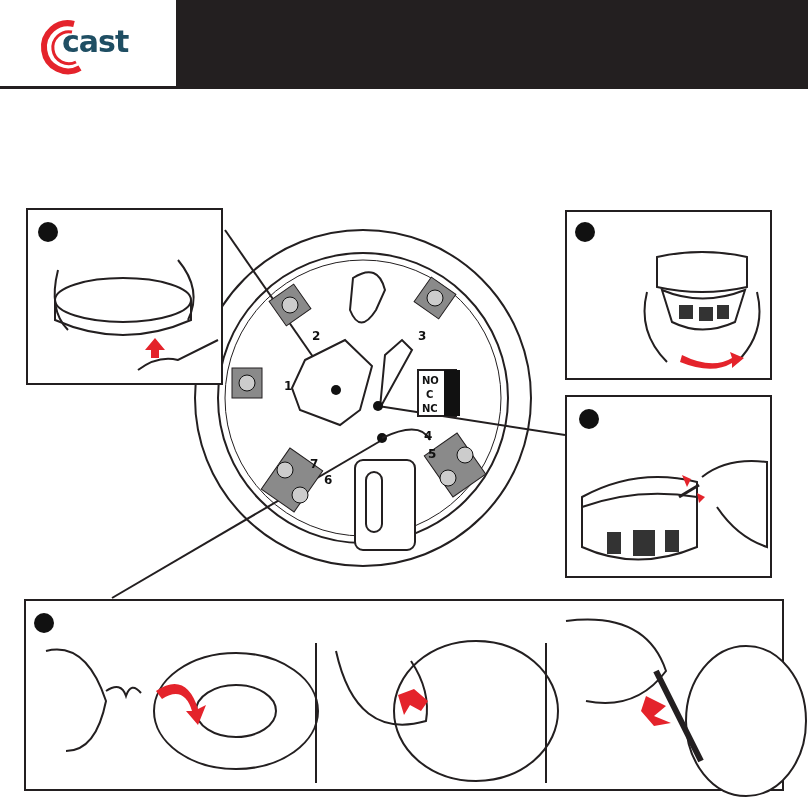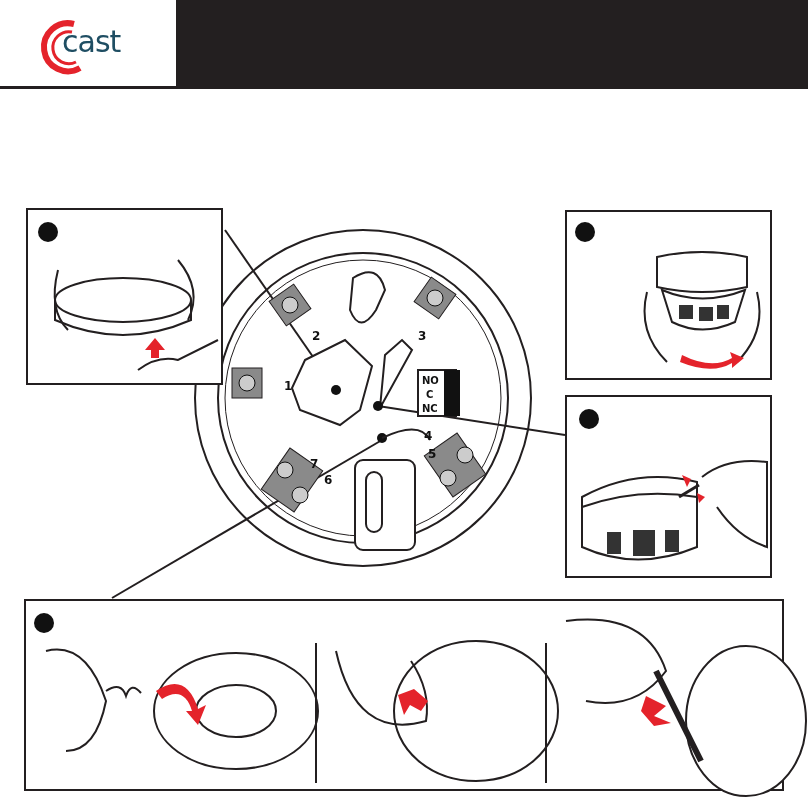--- a/index.html
+++ b/index.html
@@ -1,20 +1,20 @@
 <!DOCTYPE html>
 <html><head>
 <meta charset="utf-8">
 <style>
   html,body{margin:0;padding:0;background:#fff;}
   body{width:808px;height:808px;position:relative;overflow:hidden;font-family:"Liberation Sans",sans-serif;}
   .header-bar{position:absolute;left:176px;top:0;width:632px;height:86px;background:#231f20;}
   .header-rule{position:absolute;left:0;top:86px;width:808px;height:3px;background:#231f20;}
   .logo{position:absolute;left:40px;top:18px;width:110px;height:56px;}
-  .logo-text{position:absolute;left:62px;top:24px;font-family:"DejaVu Sans",sans-serif;font-weight:normal;font-size:30px;color:#1f4e63;letter-spacing:-1px;}
+  .logo-text{position:absolute;left:62px;top:24px;font-family:"DejaVu Sans",sans-serif;font-weight:bold;font-size:30px;color:#1f4e63;letter-spacing:-1px;}
   .panel{position:absolute;border:2px solid #231f20;background:#fff;box-sizing:border-box;}
   .step-dot{position:absolute;width:20px;height:20px;border-radius:50%;background:#111;}
   .arrow-red{fill:#e4232b;}
   svg{position:absolute;left:0;top:0;overflow:visible;}
   .terminal-label{font-family:"DejaVu Sans",sans-serif;font-weight:bold;fill:#111;}
 </style>
 </head>
 <body>
 
 <div>

